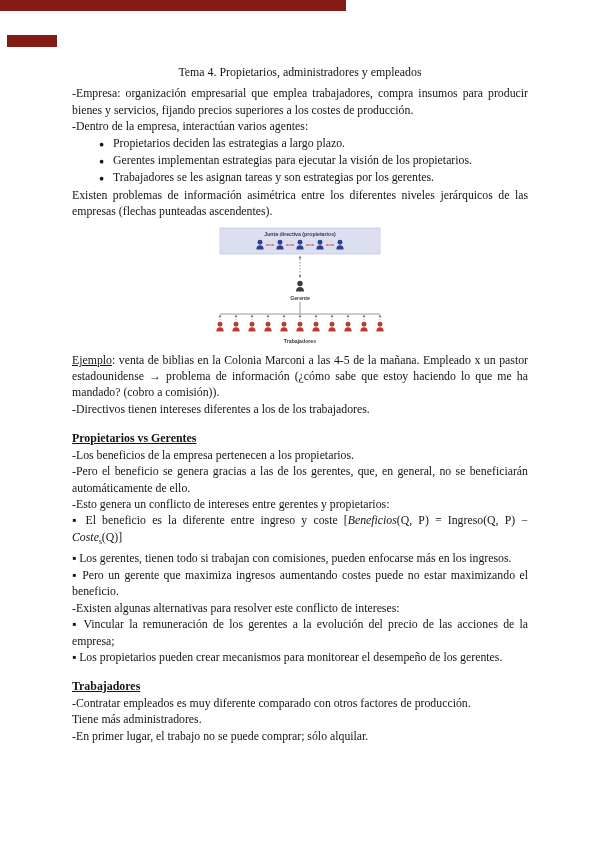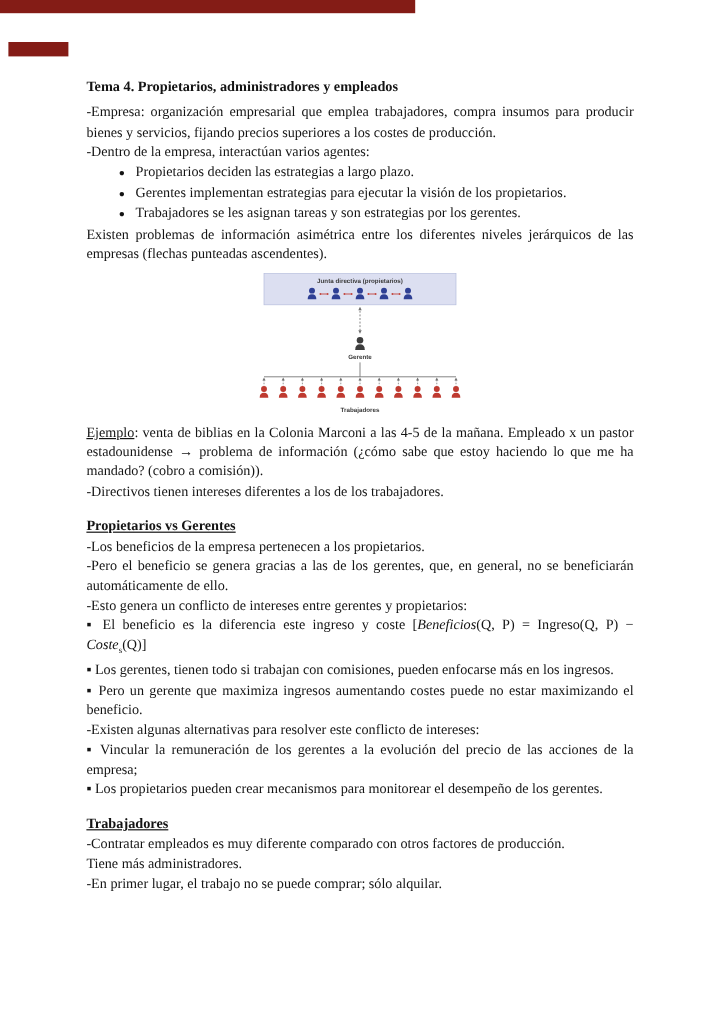--- a/index.html
+++ b/index.html
@@ -11,21 +11,21 @@
     font-family: "Liberation Serif", serif;
     font-size: 11.8px;
     line-height: 16.4px;
     color: #141414;
     overflow: hidden;
   }
   .artifact { position: absolute; background: #841c16; }
   .artifact-top { left: 0; top: 0; width: 346px; height: 11px; }
   .artifact-block { left: 7px; top: 35px; width: 50px; height: 12px; }
   .content { position: absolute; left: 72px; top: 64px; width: 456px; }
-  h1 { font-size: 11.9px; font-weight: bold; margin: 0 0 5px 0; line-height: 16.4px; }
+  h1 { font-size: 11.9px; font-weight: normal; text-align: center; margin: 0 0 5px 0; line-height: 16.4px; }
   h2 { font-size: 11.9px; font-weight: bold; text-decoration: underline; margin: 13px 0 0 0; line-height: 16.4px; }
   p { margin: 0; text-align: justify; }
   ul.bullets { margin: 0; padding: 0; list-style: none; }
   ul.bullets li { padding-left: 27px; text-align: justify; font-family: Liberation Serif, serif; }
   .marker { display: inline-block; width: 14px; font-size: 8.5px; }
   .u { text-decoration: underline; font-family: Liberation Serif, serif; }
   i { font-style: italic; }
   sub { font-size: 7.5px; }
   figure { margin: 6px auto 4px auto; width: 190px; }
   svg { display: block; }
@@ -132,21 +132,21 @@
       </svg>
   </figure>
 
   <p><span class="u">Ejemplo</span><span>: venta de biblias en la Colonia Marconi a las 4-5 de la mañana. Empleado x un pastor estadounidense → problema de información (¿cómo sabe que estoy haciendo lo que me ha mandado? (cobro a comisión)).</span></p>
   <p>-Directivos tienen intereses diferentes a los de los trabajadores.</p>
 
   <h2>Propietarios vs Gerentes</h2>
   <p>-Los beneficios de la empresa pertenecen a los propietarios.</p>
   <p>-Pero el beneficio se genera gracias a las de los gerentes, que, en general, no se beneficiarán automáticamente de ello.</p>
   <p>-Esto genera un conflicto de intereses entre gerentes y propietarios:</p>
-  <p><span>▪ El beneficio es la diferencia este ingreso y coste [</span><i>Beneficios</i><span>(Q, P) = Ingreso(Q, P) − </span><i>Coste</i><sub>s</sub><span>(Q)]</span></p>
+  <p><span>▪ El beneficio es la diferente entre ingreso y coste [</span><i>Beneficios</i><span>(Q, P) = Ingreso(Q, P) − </span><i>Coste</i><sub>s</sub><span>(Q)]</span></p>
   <p>▪ Los gerentes, tienen todo si trabajan con comisiones, pueden enfocarse más en los ingresos.</p>
   <p>▪ Pero un gerente que maximiza ingresos aumentando costes puede no estar maximizando el beneficio.</p>
   <p>-Existen algunas alternativas para resolver este conflicto de intereses:</p>
   <p>▪ Vincular la remuneración de los gerentes a la evolución del precio de las acciones de la empresa;</p>
   <p>▪ Los propietarios pueden crear mecanismos para monitorear el desempeño de los gerentes.</p>
 
   <h2>Trabajadores</h2>
   <p>-Contratar empleados es muy diferente comparado con otros factores de producción.</p>
   <p>Tiene más administradores.</p>
   <p>-En primer lugar, el trabajo no se puede comprar; sólo alquilar.</p>

